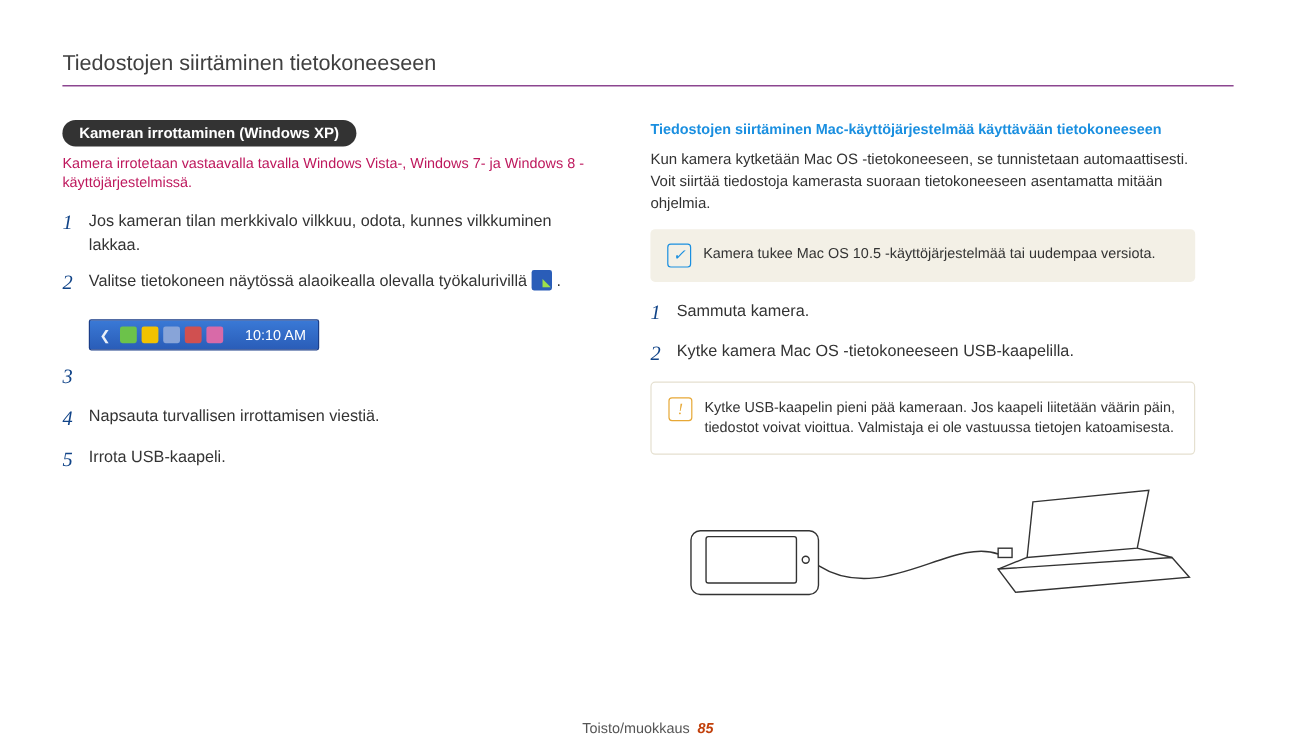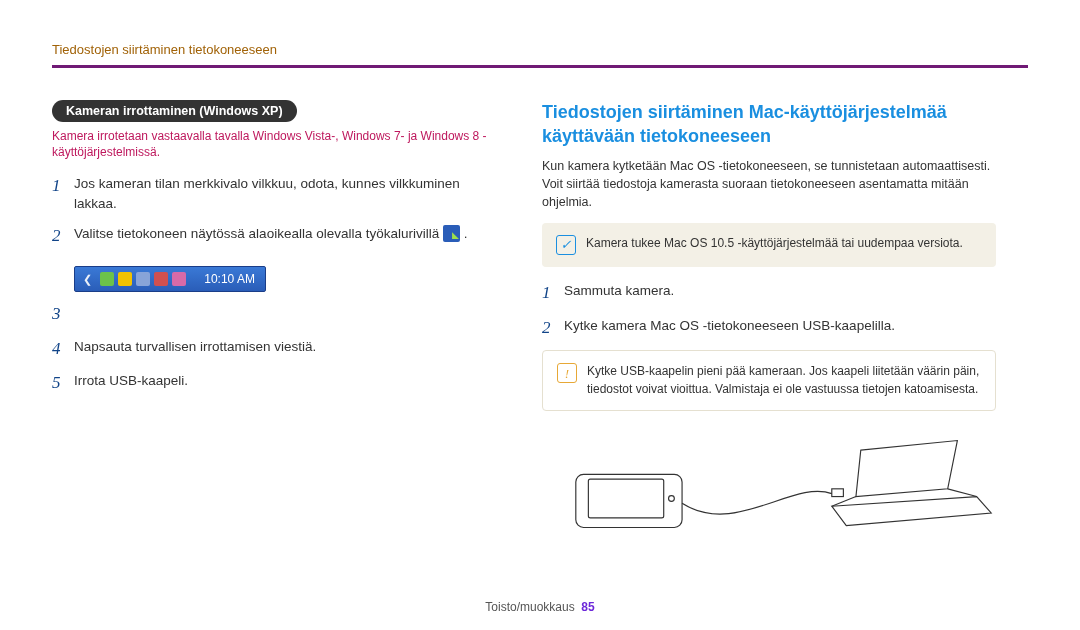--- a/index.html
+++ b/index.html
@@ -15,24 +15,24 @@
   .page {
     padding: 48px 84px 20px 52px;
     display: flex;
     gap: 36px;
   }
   .header-line {
     position: absolute;
     top: 42px;
     left: 52px;
     right: 52px;
-    border-bottom: 3px solid #701a75;
+    border-bottom: 1px solid #701a75;
     padding-bottom: 8px;
-    font-size: 13px;
-    color: #a16207;
+    font-size: 18px;
+    color: #404040;
   }
   .col {
     width: 470px;
     padding-top: 52px;
   }
   .pill {
     display: inline-block;
     background: #333;
     color: #fff;
     border-radius: 14px;
@@ -107,21 +107,21 @@
   .inline-icon::after{
     content:"◣";
     color:#9de04a;
     font-size:9px;
     position:absolute;
     right:1px; bottom:0;
   }
   .section-title {
     color: #1a8fe0;
     font-weight: bold;
-    font-size: 18px;
+    font-size: 12px;
     line-height: 1.35;
     margin-bottom: 8px;
   }
   .body-p {
     font-size: 12.5px;
     line-height: 1.45;
     margin-bottom: 12px;
   }
   .note {
     display:flex;
@@ -155,21 +155,21 @@
   }
   .illus svg{width:100%;height:100%;}
   .footer {
     position:absolute;
     bottom:16px;
     left:0; right:0;
     text-align:center;
     font-size:12px;
     color:#555;
   }
-  .footer b{color:#6d28d9;}
+  .footer b{color:#c2410c;font-style:italic;}
 </style>
 </head>
 <body>
 
 <div class="header-line">
   <span>Tiedostojen siirtäminen tietokoneeseen</span>
 </div>
 
 <div class="page">
 

